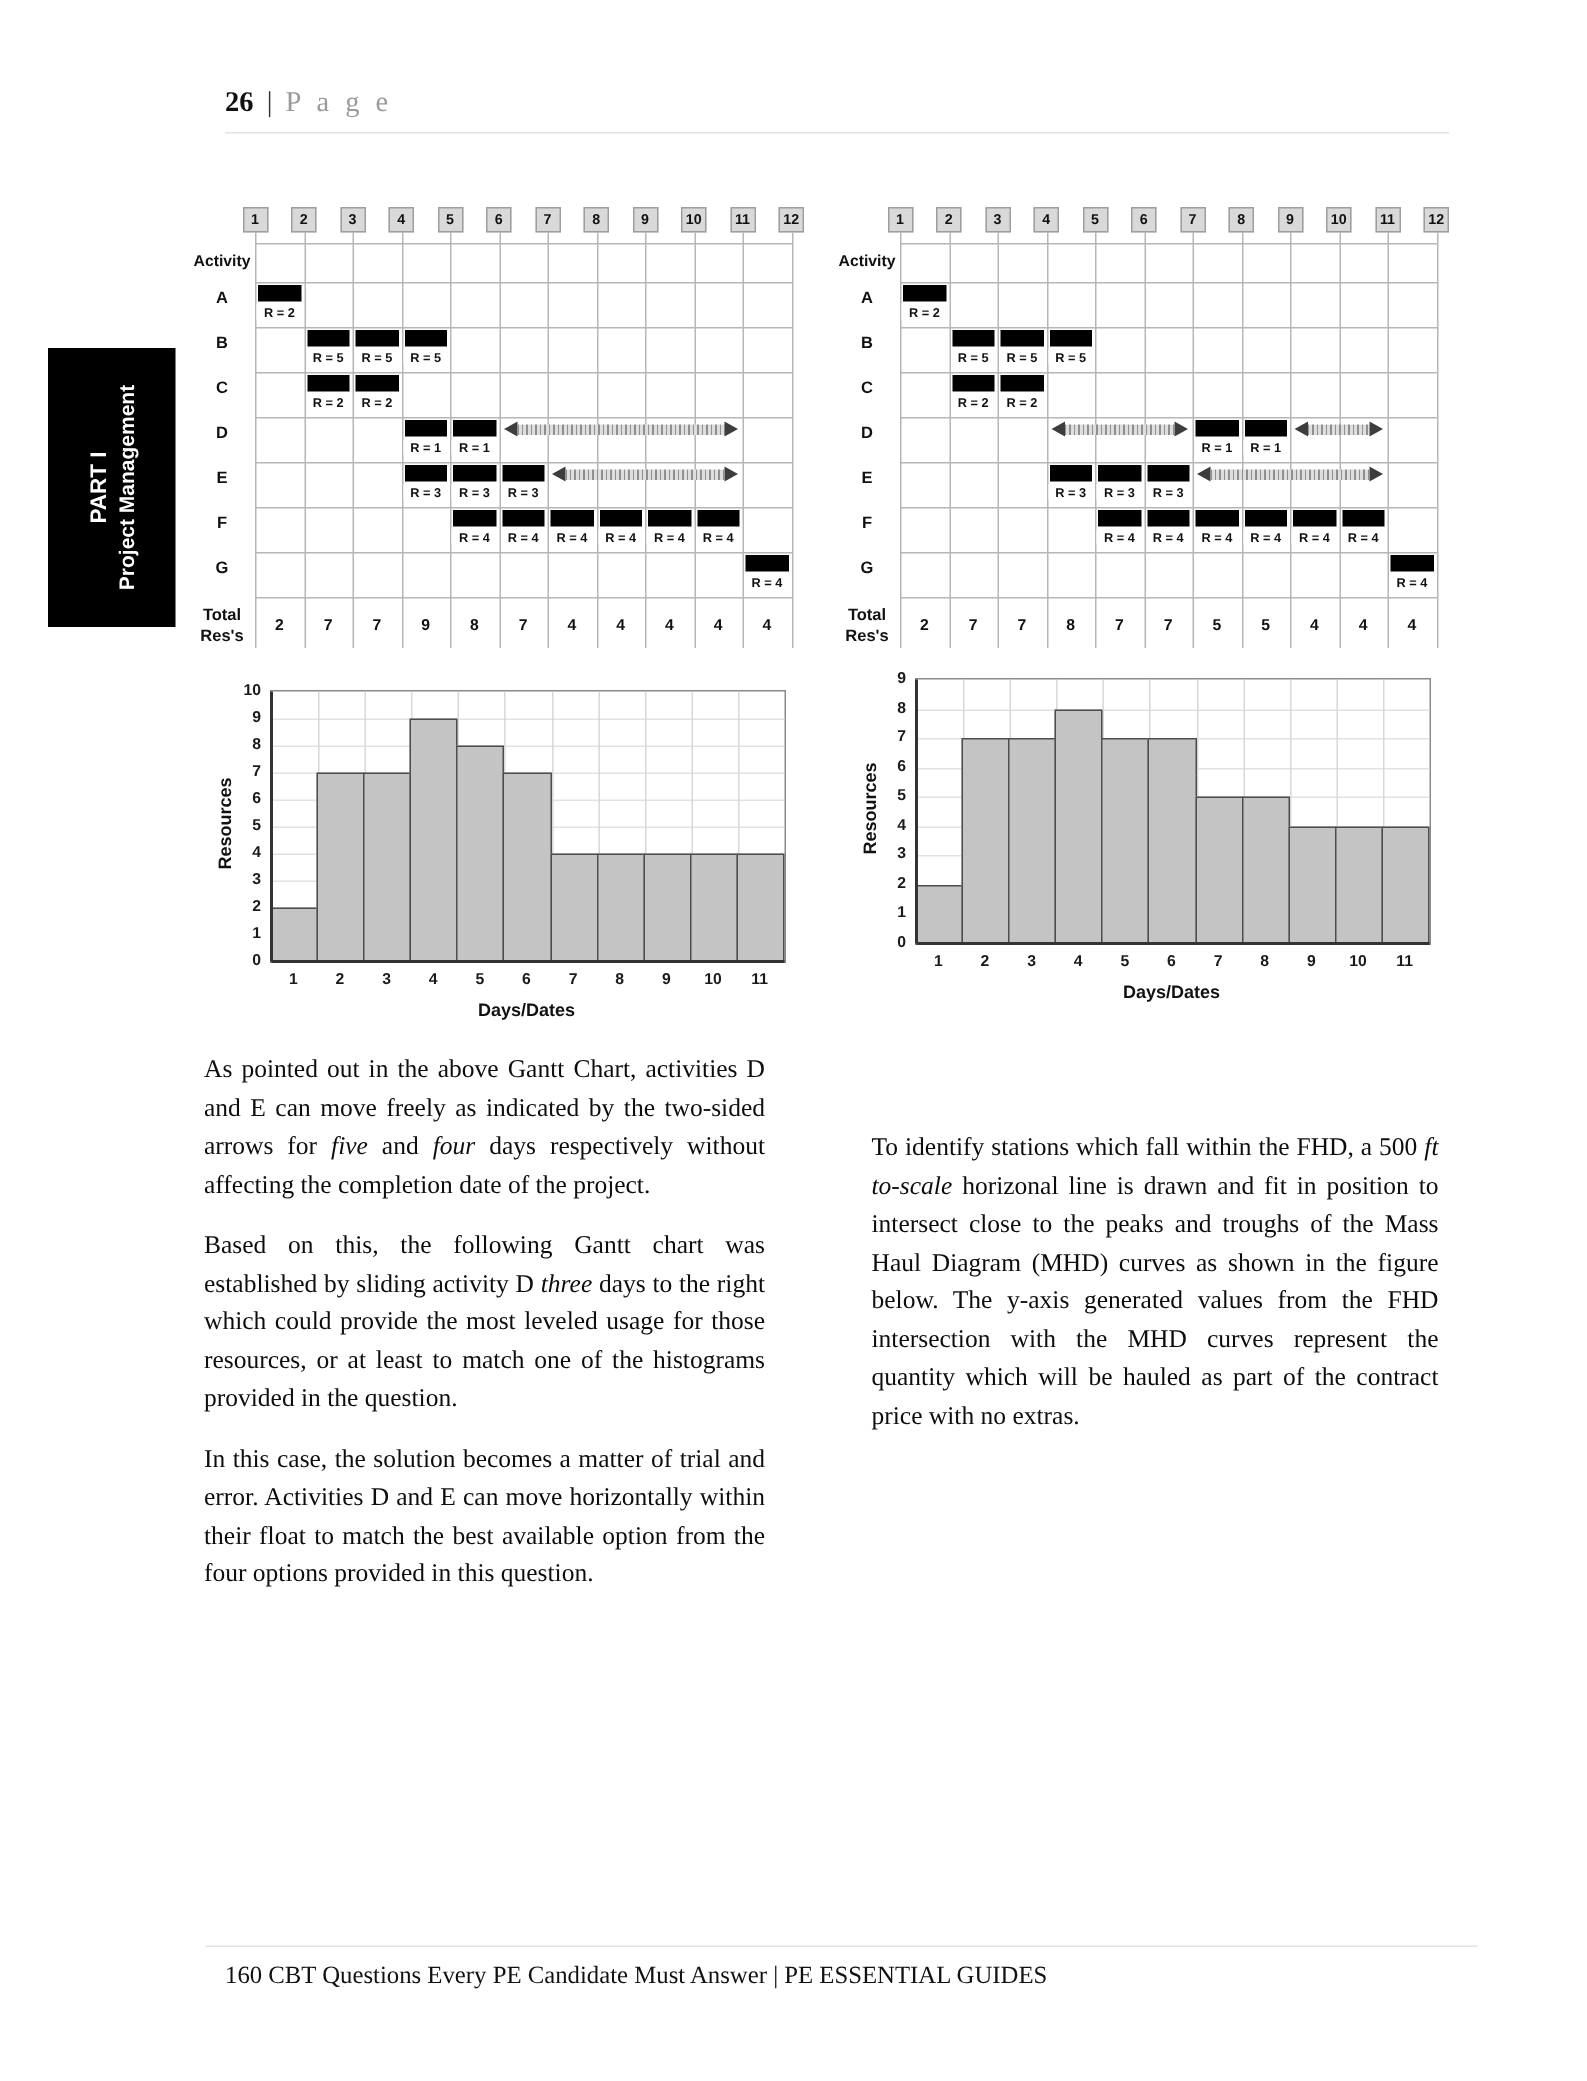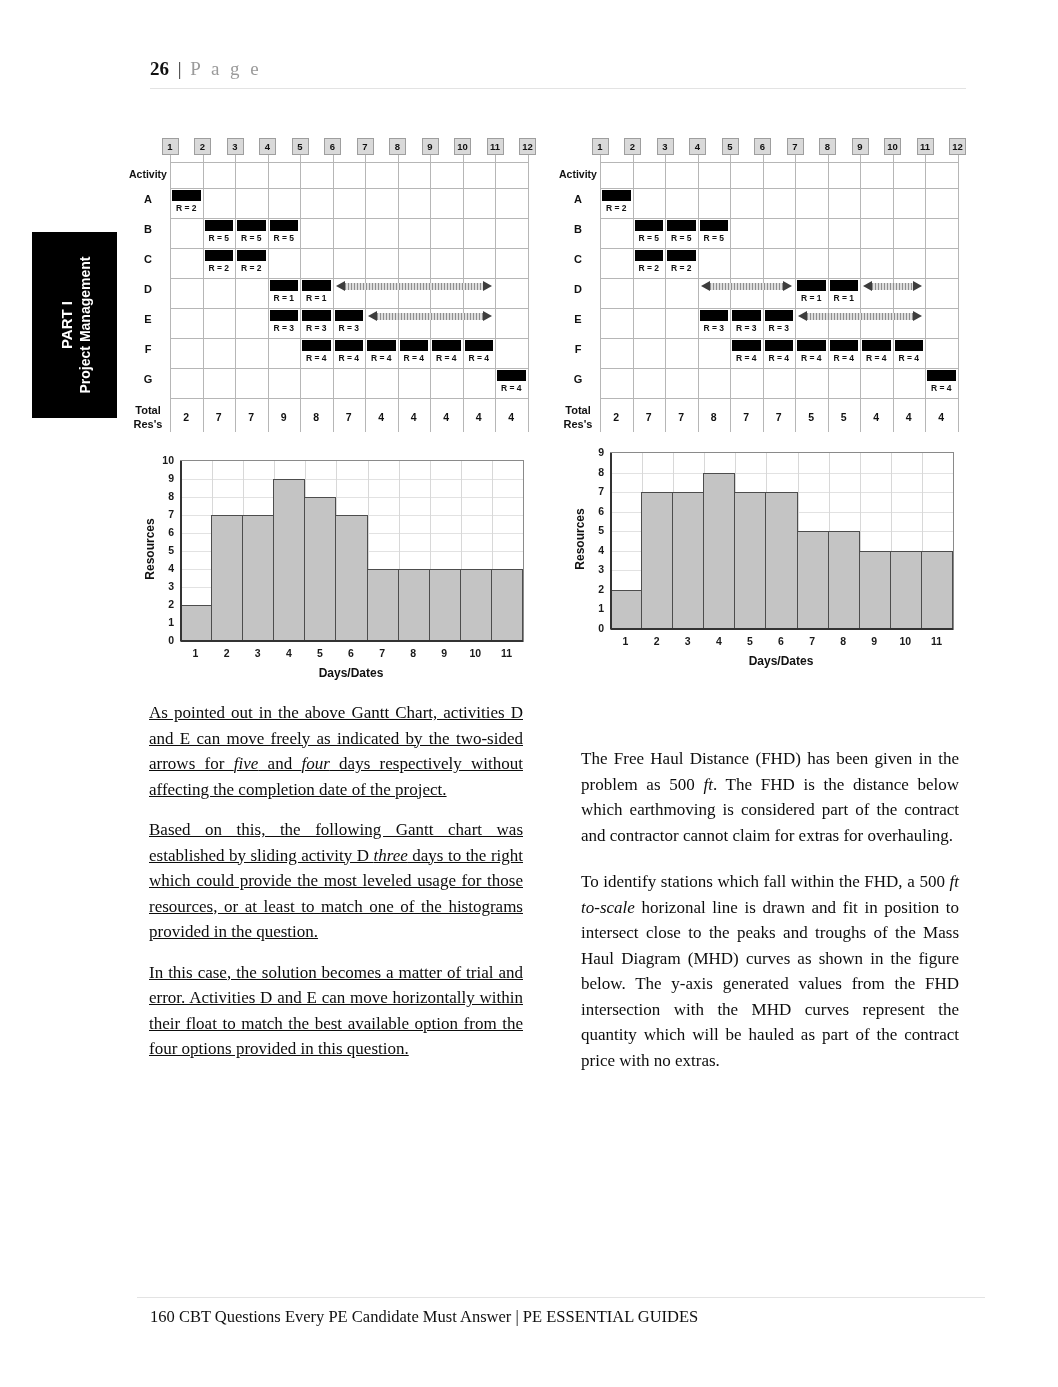--- a/index.html
+++ b/index.html
@@ -412,29 +412,28 @@
       <div class="xtick" style="left: 207.455px; top: 193px; width: 31.0909px;">6</div>
       <div class="xtick" style="left: 238.545px; top: 193px; width: 31.0909px;">7</div>
       <div class="xtick" style="left: 269.636px; top: 193px; width: 31.0909px;">8</div>
       <div class="xtick" style="left: 300.727px; top: 193px; width: 31.0909px;">9</div>
       <div class="xtick" style="left: 331.818px; top: 193px; width: 31.0909px;">10</div>
       <div class="xtick" style="left: 362.909px; top: 193px; width: 31.0909px;">11</div>
       <div class="xlabel" style="left: 52px; top: 212px; width: 342px;">Days/Dates</div>
       <div class="ylabel" style="left: -38px; top: 90px; width: 120px; text-align: center;">Resources</div>
     </div>
 
-  <div class="textcol" id="leftcol" style="left:117px;top:700px;width:374px;text-decoration:underline;">
+  <div class="textcol" id="leftcol" style="left:104px;top:700px;width:374px;">
       <p><span>As pointed out in the above Gantt Chart, activities D and E can move freely as indicated by the two-sided arrows for </span><em>five</em><span> and </span><em>four</em><span> days respectively without affecting the completion date of the project.</span></p>
       <p><span>Based on this, the following Gantt chart was established by sliding activity D </span><em>three</em><span> days to the right which could provide the most leveled usage for those resources, or at least to match one of the histograms provided in the question.</span></p>
       <p><span>In this case, the solution becomes a matter of trial and error. Activities D and E can move horizontally within their float to match the best available option from the four options provided in this question.</span></p>
     </div>
 
   <div class="textcol" style="left:549px;top:688px;width:378px;">
     <div class="gap-lg"></div>
-    <p id="p-fhd"><span>The Free Haul Distance (FHD) has been given in the problem as 500 </span><em>ft</em><span>. The FHD is the distance below which earthmoving is considered part of the contract and contractor cannot claim for extras for overhauling.</span></p>
     <div class="gap-md"></div>
     <p id="p-identify"><span>To identify stations which fall within the FHD, a 500 </span><em>ft to-scale</em><span> horizonal line is drawn and fit in position to intersect close to the peaks and troughs of the Mass Haul Diagram (MHD) curves as shown in the figure below. The y-axis generated values from the FHD intersection with the MHD curves represent the quantity which will be hauled as part of the contract price with no extras.</span></p>
   </div>
 
   <div class="pg-footer">
     <div class="pg-footer-text">160 CBT Questions Every PE Candidate Must Answer | PE ESSENTIAL GUIDES</div>
   </div>
 
 </div>
 

